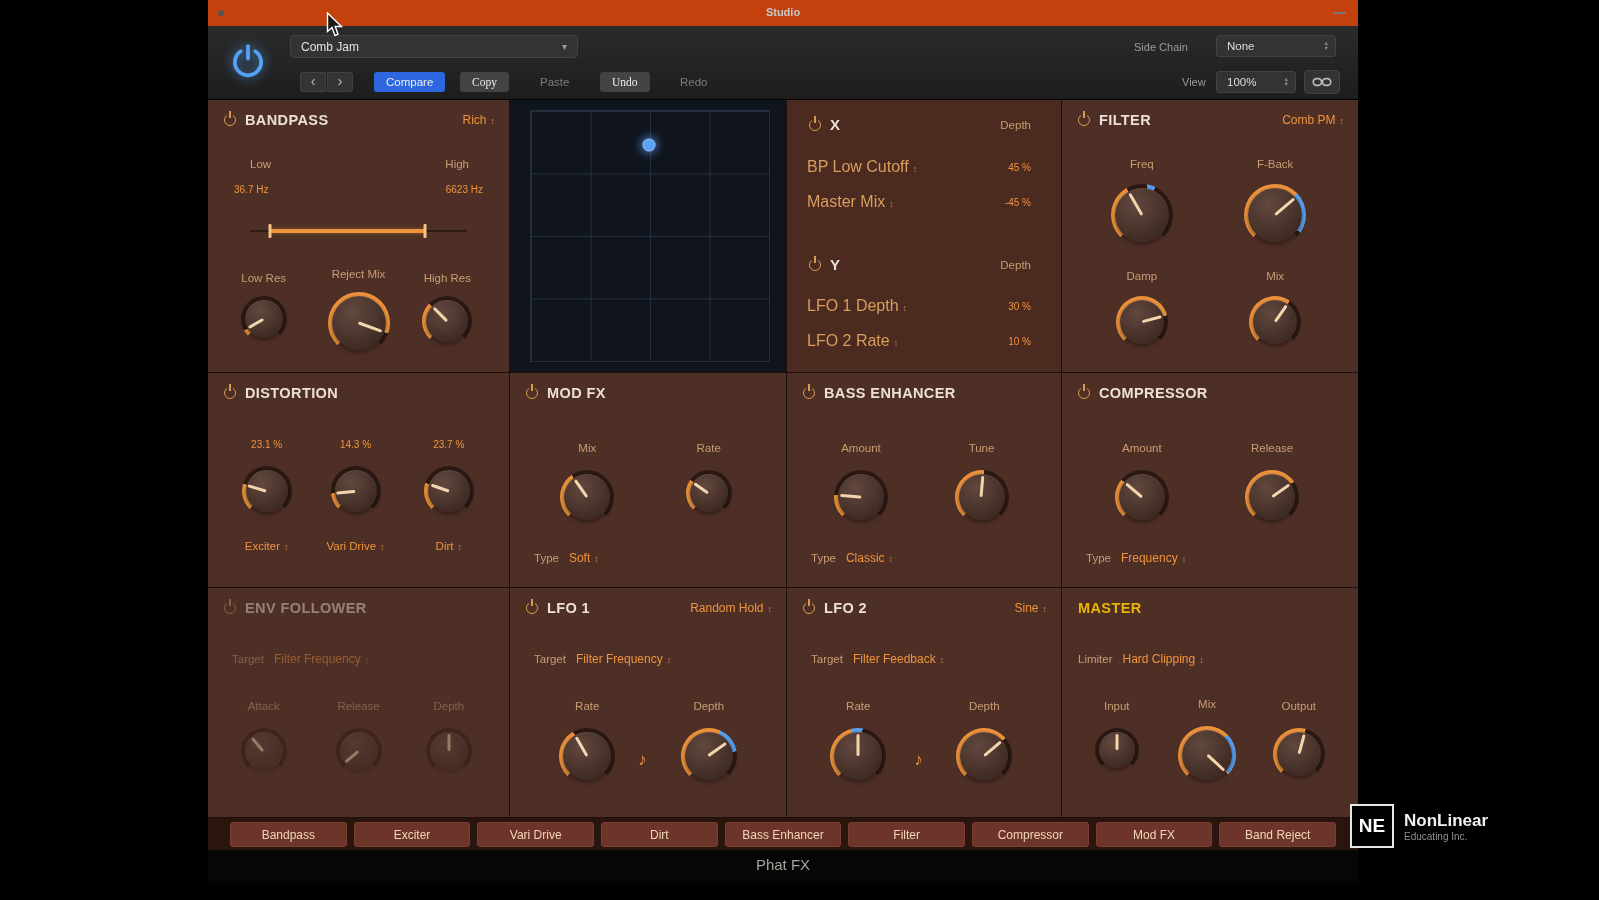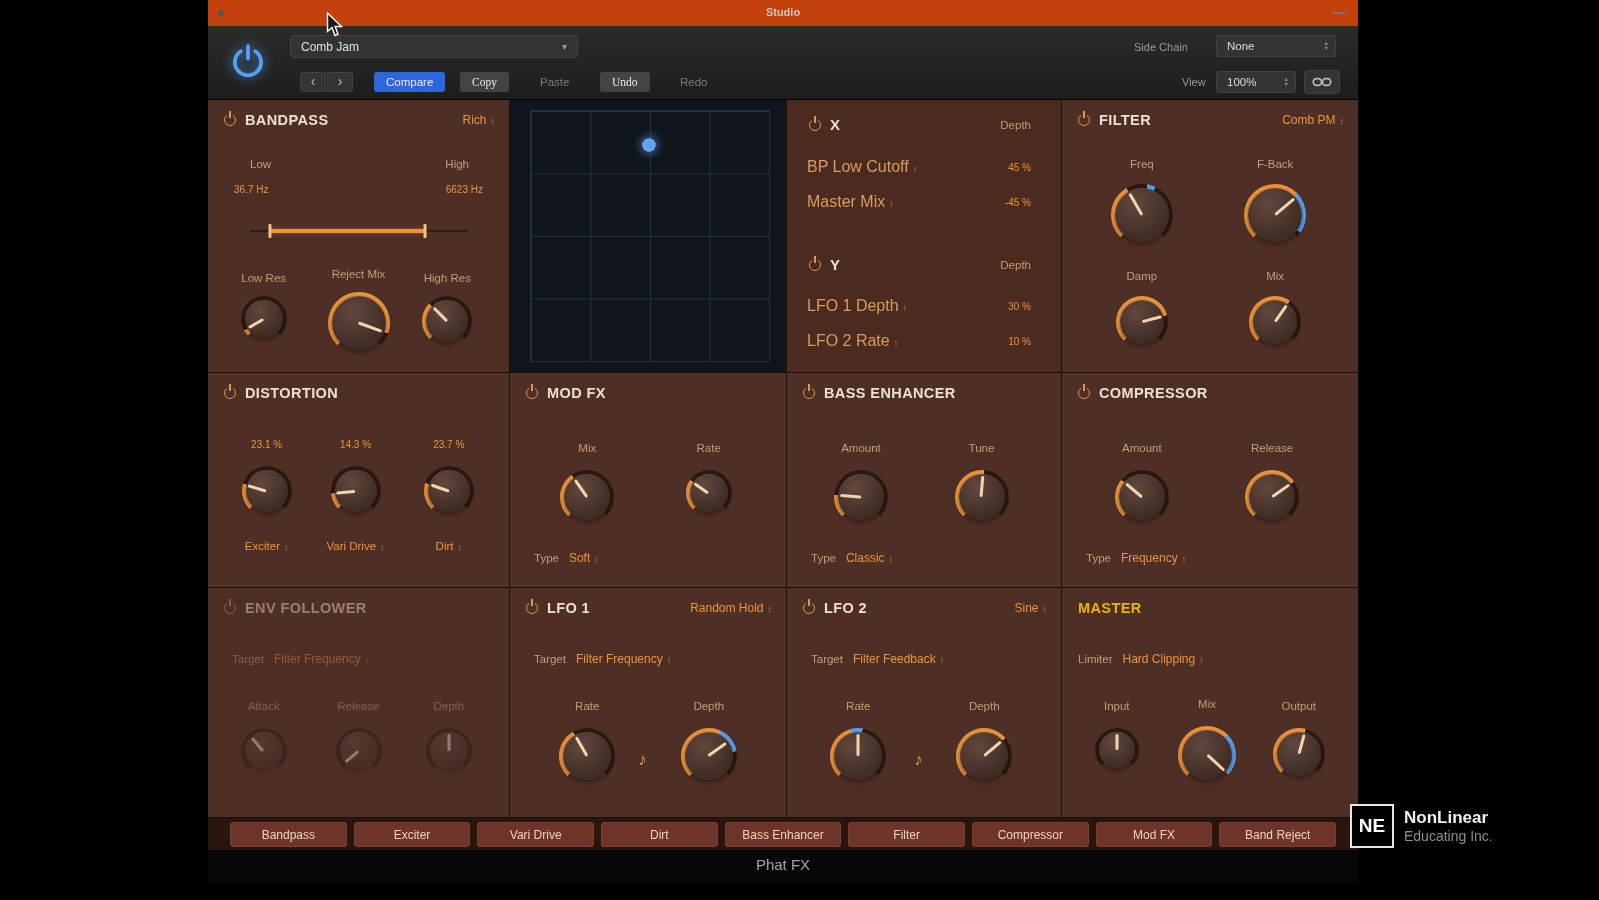--- a/index.html
+++ b/index.html
@@ -109,21 +109,21 @@
   
   .chips { position:absolute; left:0; right:0; top:818px; height:32px; background:#2a140e; display:flex; align-items:center; gap:7px; padding:0 22px; }
   .chip { flex:1; height:25px; line-height:24px; text-align:center; background:#6d3529; border:1px solid #7c4033; border-radius:3px; color:#f1d6bf; font-size:12px; white-space:nowrap; overflow:hidden; cursor:pointer; }
   .footer { position:absolute; left:0; right:0; top:850px; height:33px; background:#060606; text-align:center; }
   .footer span { color:#a9a39d; font-size:15px; line-height:30px; }
 
   
   .branding { position:absolute; left:1350px; top:804px; display:flex; gap:10px; align-items:center; z-index:5; }
   .ne-box { width:44px; height:44px; border:2.5px solid #e6e6e6; background:#000; color:#fff; font-weight:700; font-size:19px; display:flex; align-items:center; justify-content:center; }
   .ne-name { color:#f0f0f0; font-size:17px; font-weight:700; }
-  .ne-sub { color:#8f8f8f; font-size:14px; }
+  .ne-sub { color:#8f8f8f; font-size:10px; }
 
   .cursor { position:absolute; left:326px; top:12px; z-index:9; }
 </style>
 </head>
 <body>
 
 <div class="stage">
   <div class="plugin">
 
     <div class="titlebar">

